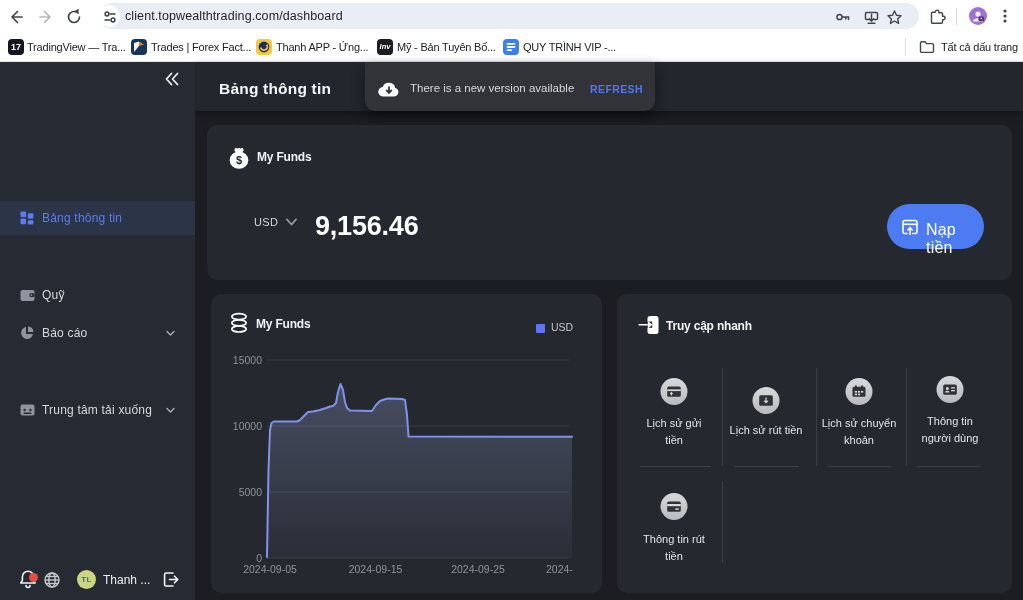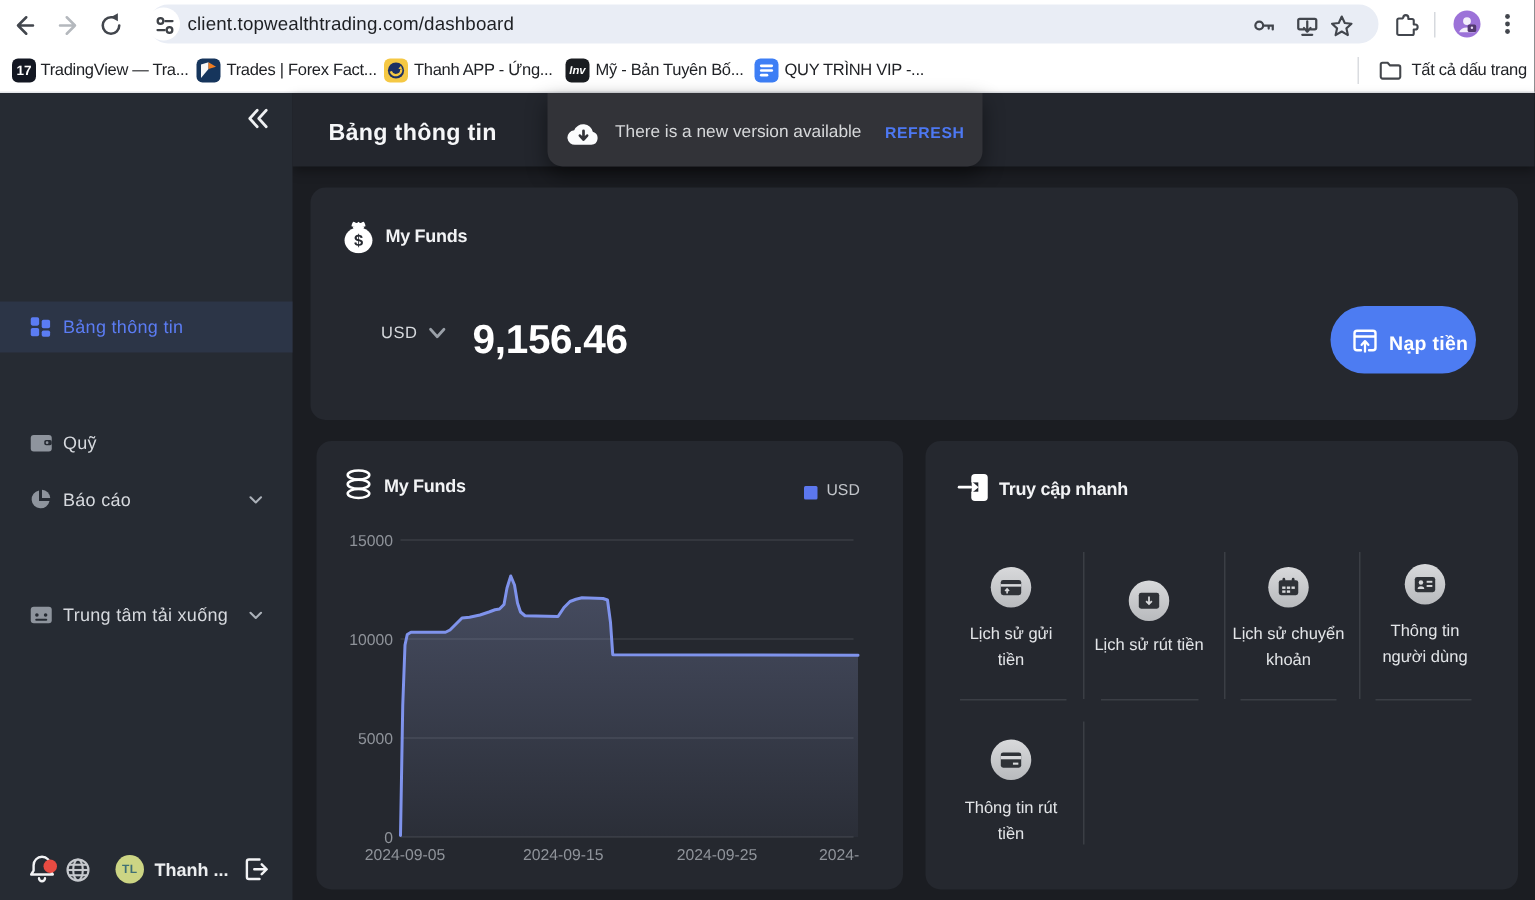--- a/index.html
+++ b/index.html
@@ -160,21 +160,21 @@
       <svg class="abs" style="left:78px;top:93px" width="13" height="9" viewBox="0 0 13 9">
           <path d="M2 1.5 L6.5 6.5 L11 1.5" stroke="#9aa0a8" stroke-width="1.8" fill="none" stroke-linecap="round" stroke-linejoin="round"></path>
         </svg>
       <div class="abs" style="left:108px;top:86px;font-size:27px;font-weight:bold;color:#ffffff;letter-spacing:-0.2px">9,156.46</div>
       <div class="abs" style="left:680px;top:79px;width:97px;height:45px;border-radius:22.5px;background:#4d7cf2">
         <svg class="abs" style="left:14px;top:15px" width="18" height="16" viewBox="0 0 18 16">
           <path d="M6.3 14.5 L3.7 14.5 Q2 14.5 2 12.8 L2 3.2 Q2 1.5 3.7 1.5 L14.3 1.5 Q16 1.5 16 3.2 L16 12.8 Q16 14.5 14.3 14.5 L11.7 14.5" stroke="#fff" stroke-width="1.6" fill="none" stroke-linecap="round"></path>
           <path d="M2 5.3 L16 5.3" stroke="#fff" stroke-width="1.6"></path>
           <path d="M9 16 L9 8.8 M6.8 10.9 L9 8.4 L11.2 10.9" stroke="#fff" stroke-width="1.5" fill="none" stroke-linecap="round" stroke-linejoin="round"></path>
         </svg>
-        <div class="abs" style="left:39px;top:17px;font-size:13px;color:#fff;font-weight:bold;letter-spacing:0.2px">Nạp tiền</div>
+        <div class="abs" style="left:39px;top:17px;font-size:16px;color:#fff;font-weight:normal;letter-spacing:0.2px">Nạp tiền</div>
       </div>
     </div>
 
     <div class="card" id="card2" style="left:16px;top:232px;width:391px;height:299px">
       <svg class="abs" style="left:18px;top:18px" width="20" height="22" viewBox="0 0 20 22">
         <ellipse cx="10" cy="4.6" rx="7.2" ry="3" fill="none" stroke="#fff" stroke-width="1.7"></ellipse>
         <ellipse cx="10" cy="10.8" rx="7.2" ry="3" fill="none" stroke="#fff" stroke-width="1.7"></ellipse>
         <ellipse cx="10" cy="17" rx="7.2" ry="3" fill="none" stroke="#fff" stroke-width="1.7"></ellipse>
       </svg>
       <div class="cardtitle" style="left:45px;top:23px">My Funds</div>
@@ -329,19 +329,19 @@
     </svg>
     <div class="abs" style="left:29px;top:511px;width:9px;height:9px;border-radius:50%;background:#e84b42"></div>
     <svg class="abs" style="left:44px;top:510px" width="16" height="16" viewBox="0 0 16 16">
       <circle cx="8" cy="8" r="7" fill="none" stroke="#c6c9ce" stroke-width="1.4"></circle>
       <ellipse cx="8" cy="8" rx="3.2" ry="7" fill="none" stroke="#c6c9ce" stroke-width="1.4"></ellipse>
       <line x1="1" y1="8" x2="15" y2="8" stroke="#c6c9ce" stroke-width="1.4"></line>
       <line x1="2" y1="4.5" x2="14" y2="4.5" stroke="#c6c9ce" stroke-width="1.4"></line>
       <line x1="2" y1="11.5" x2="14" y2="11.5" stroke="#c6c9ce" stroke-width="1.4"></line>
     </svg>
     <div class="abs" style="left:77px;top:508px;width:19px;height:19px;border-radius:50%;background:#ccd584;color:#3f6f74;font-size:8px;font-weight:bold;text-align:center;line-height:19px;letter-spacing:0.3px">TL</div>
-    <div class="abs" style="left:103px;top:511px;color:#eceef0;font-size:12px;font-weight:bold">Thanh ...</div>
+    <div class="abs" style="left:103px;top:511px;color:#eceef0;font-size:12px;font-weight:normal">Thanh ...</div>
     <svg class="abs" style="left:162px;top:509px" width="17" height="17" viewBox="0 0 17 17">
       <path d="M11 2 L4 2 a1.4 1.4 0 0 0 -1.4 1.4 l0 10.2 a1.4 1.4 0 0 0 1.4 1.4 l7 0" stroke="#f2f3f5" stroke-width="1.6" fill="none" stroke-linecap="round"></path>
       <path d="M7.5 8.5 L15.5 8.5 M12.5 5.2 L15.8 8.5 L12.5 11.8" stroke="#f2f3f5" stroke-width="1.6" fill="none" stroke-linecap="round" stroke-linejoin="round"></path>
     </svg>
   </div>
 </div>
 
 </body></html>

